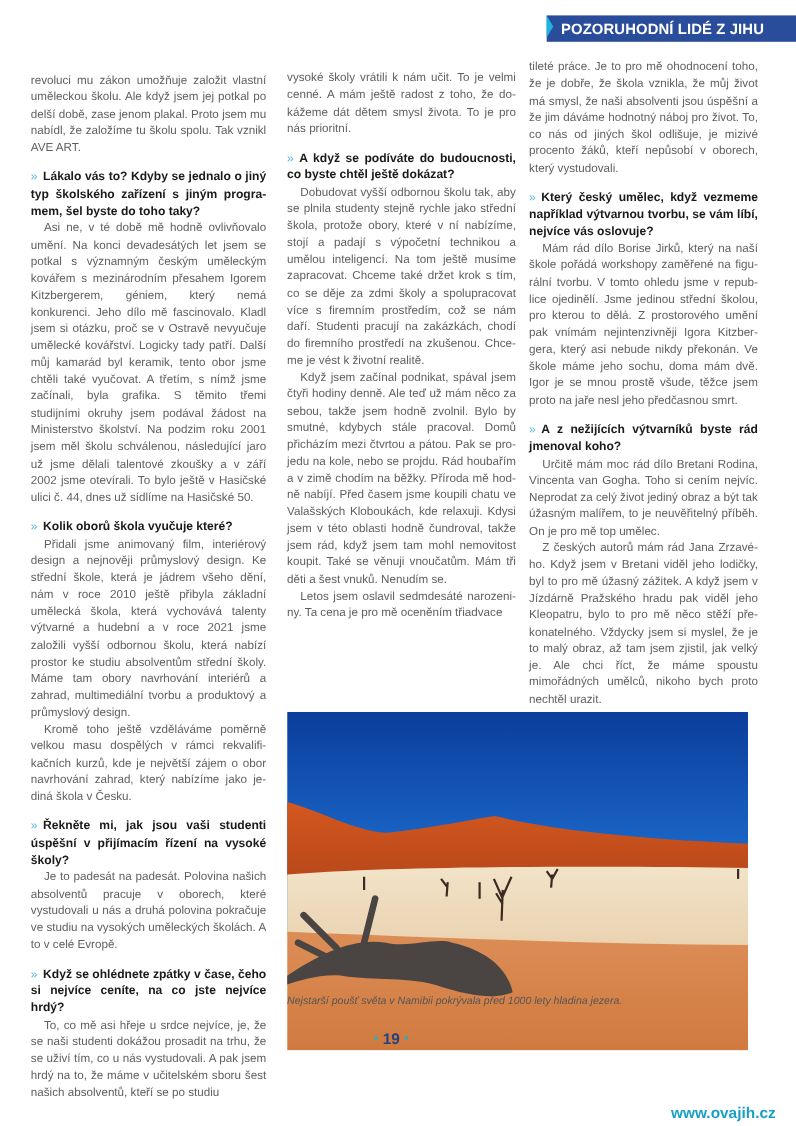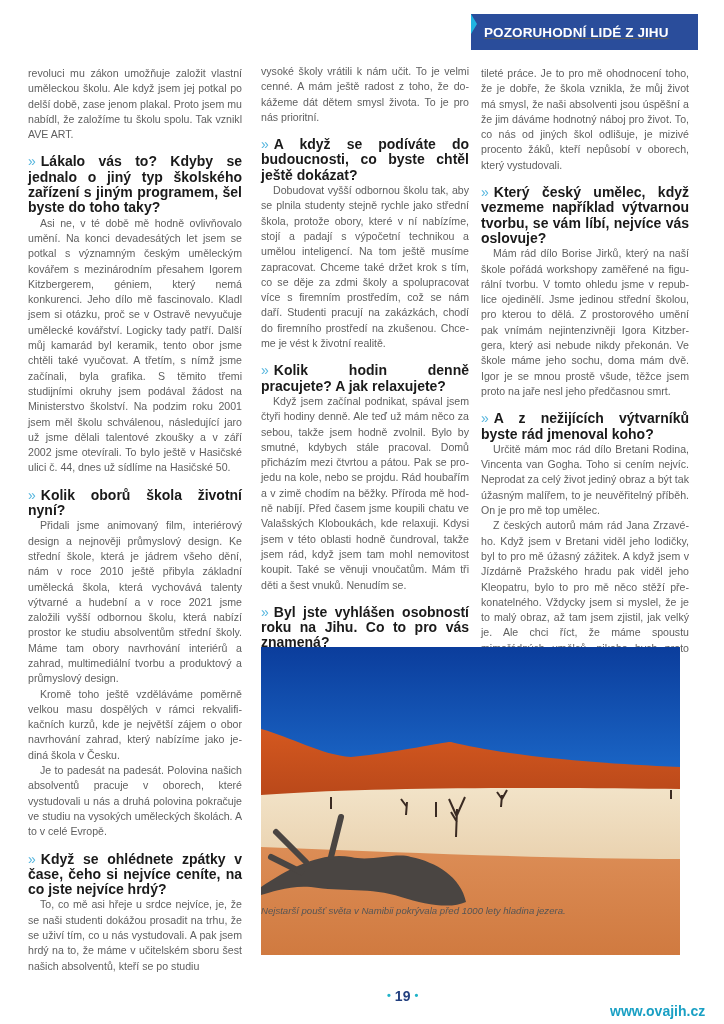--- a/index.html
+++ b/index.html
@@ -1,71 +1,70 @@
 <!DOCTYPE html>
 <html><head>
 <meta charset="utf-8">
 <style>
   html, body { margin: 0; padding: 0; background: #ffffff; }
   body { width: 724px; height: 1024px; position: relative; overflow: hidden;
          font-family: "Liberation Sans", sans-serif; color: #5a5a5a; }
 
-  .banner { position: absolute; left: 471px; top: 14px; width: 227px; height: 36px;
-            background: #2a4d9b; display: flex; align-items: center; text-decoration: underline; }
+  .banner { position: absolute; left: 497px; top: 14px; width: 227px; height: 24px;
+            background: #2a4d9b; display: flex; align-items: center; }
   .banner-notch { position: absolute; left: 0; top: 0; width: 0; height: 0;
                   border-top: 10px solid transparent; border-bottom: 10px solid transparent;
                   border-left: 6px solid #1fb3e0; }
   .banner-text { color: #ffffff; font-weight: bold; font-size: 13.5px; letter-spacing: 0.1px;
                  padding-left: 13px; white-space: nowrap; }
 
   .col { position: absolute; font-size: 10.6px; line-height: 15.3px; text-align: justify; hyphens: manual; }
   .col1 { left: 28px; top: 66px; width: 214px; }
   .col2 { left: 261px; top: 64px; width: 208px; }
-  .col3 { left: 481px; top: 66px; width: 208px; }
+  .col3 { left: 481px; top: 54px; width: 208px; }
 
   .p { margin: 0; color: #5f5f5f; }
   .p.indent { text-indent: 12px; }
-  .q { margin: 12px 0 0 0; color: #1a1a1a; font-weight: bold; font-size: 14px; line-height: 15.3px; }
+  .q { margin: 12px 0 0 0; color: #1a1a1a; font-weight: bold; font-size: 11px; line-height: 15.3px; }
   .q .mark { color: #56b6de; font-weight: normal; margin-right: 5px; }
 
   .photo { position: absolute; left: 261px; top: 647px; width: 419px; height: 308px; overflow: hidden; }
   .photo svg { display: block; }
   .caption { position: absolute; left: 261px; top: 905px; width: 440px; font-size: 9.6px;
              font-style: italic; color: #555; white-space: nowrap; }
 
-  .pagenum { position: absolute; left: 336px; top: 988px; font-size: 14px; color: #23407f; font-weight: bold; margin-left: 47px; }
+  .pagenum { position: absolute; left: 336px; top: 936px; font-size: 14px; color: #23407f; font-weight: bold; }
   .pagenum .dot { color: #1fb3c8; font-size: 11px; margin: 0 4px; vertical-align: 2px; }
   .website { position: absolute; left: 610px; top: 1003px; font-size: 14px; font-weight: bold; color: #1aa0c4; }
 </style>
 </head>
 <body>
 
 <div class="banner">
   <span class="banner-notch"></span>
   <span class="banner-text">POZORUHODNÍ LIDÉ Z JIHU</span>
 </div>
 
 <div class="col col1">
     <p class="p">revoluci mu zákon umožňuje založit vlastní uměleckou školu. Ale když jsem jej potkal po delší době, zase jenom plakal. Proto jsem mu nabídl, že založíme tu školu spolu. Tak vznikl AVE ART.</p>
     <p class="q"><span class="mark">»</span><span>Lákalo vás to? Kdyby se jednalo o jiný typ školského zařízení s jiným progra­mem, šel byste do toho taky?</span></p>
     <p class="p indent">Asi ne, v té době mě hodně ovlivňovalo umění. Na konci devadesátých let jsem se potkal s významným českým uměleckým kovářem s mezinárodním přesahem Igo­rem Kitzbergerem, géniem, který nemá konkurenci. Jeho dílo mě fascinovalo. Kladl jsem si otázku, proč se v Ostravě nevyuču­je umělecké kovářství. Logicky tady patří. Další můj kamarád byl keramik, tento obor jsme chtěli také vyučovat. A třetím, s nímž jsme začínali, byla grafika. S těmito třemi studijními okruhy jsem podával žádost na Ministerstvo školství. Na podzim roku 2001 jsem měl školu schválenou, následu­jící jaro už jsme dělali talentové zkoušky a v září 2002 jsme otevírali. To bylo ještě v Hasičské ulici č. 44, dnes už sídlíme na Hasičské 50.</p>
-    <p class="q"><span class="mark">»</span><span>Kolik oborů škola životní nyní?</span></p>
+    <p class="q"><span class="mark">»</span><span>Kolik oborů škola vyučuje které?</span></p>
     <p class="p indent">Přidali jsme animovaný film, interiérový design a nejnověji průmyslový design. Ke střední škole, která je jádrem všeho dění, nám v roce 2010 ještě přibyla základní umělecká škola, která vychovává talen­ty výtvarné a hudební a v roce 2021 jsme založili vyšší odbornou školu, která nabízí prostor ke studiu absolventům střední ško­ly. Máme tam obory navrhování interiérů a zahrad, multimediální tvorbu a produkto­vý a průmyslový design.</p>
     <p class="p indent">Kromě toho ještě vzděláváme poměrně velkou masu dospělých v rámci rekvalifi­kačních kurzů, kde je největší zájem o obor navrhování zahrad, který nabízíme jako je­diná škola v Česku.</p>
+    <p class="q"><span class="mark">»</span><span>Řekněte mi, jak jsou vaši studenti úspěšní v přijímacím řízení na vysoké školy?</span></p>
     <p class="p indent">Je to padesát na padesát. Polovina na­šich absolventů pracuje v oborech, které vystudovali u nás a druhá polovina pokra­čuje ve studiu na vysokých uměleckých školách. A to v celé Evropě.</p>
     <p class="q"><span class="mark">»</span><span>Když se ohlédnete zpátky v čase, čeho si nejvíce ceníte, na co jste nejvíce hrdý?</span></p>
     <p class="p indent">To, co mě asi hřeje u srdce nejvíce, je, že se naši studenti dokážou prosadit na trhu, že se uživí tím, co u nás vystudovali. A pak jsem hrdý na to, že máme v učitelském sbo­ru šest našich absolventů, kteří se po studiu</p>
   </div>
 <div class="col col2">
     <p class="p">vysoké školy vrátili k nám učit. To je velmi cenné. A mám ještě radost z toho, že do­kážeme dát dětem smysl života. To je pro nás prioritní.</p>
     <p class="q"><span class="mark">»</span><span>A když se podíváte do budoucnosti, co byste chtěl ještě dokázat?</span></p>
     <p class="p indent">Dobudovat vyšší odbornou školu tak, aby se plnila studenty stejně rychle jako střední škola, protože obory, které v ní na­bízíme, stojí a padají s výpočetní technikou a umělou inteligencí. Na tom ještě musíme zapracovat. Chceme také držet krok s tím, co se děje za zdmi školy a spolupracovat více s firemním prostředím, což se nám daří. Studenti pracují na zakázkách, chodí do firemního prostředí na zkušenou. Chce­me je vést k životní realitě.</p>
-    <p class="q"><span class="mark">»</span><span>Kolik hodin denně pracujete? A jak relaxujete?</span></p>
     <p class="p indent">Když jsem začínal podnikat, spával jsem čtyři hodiny denně. Ale teď už mám něco za sebou, takže jsem hodně zvolnil. Bylo by smutné, kdybych stále pracoval. Domů přicházím mezi čtvrtou a pátou. Pak se pro­jedu na kole, nebo se projdu. Rád houbařím a v zimě chodím na běžky. Příroda mě hod­ně nabíjí. Před časem jsme koupili chatu ve Valašských Kloboukách, kde relaxuji. Kdysi jsem v této oblasti hodně čundroval, takže jsem rád, když jsem tam mohl nemovitost koupit. Také se věnuji vnoučatům. Mám tři děti a šest vnuků. Nenudím se.</p>
-    <p class="q"><span class="mark">»</span><span>Byl jste vyhlášen osobností roku na Jihu. Co to pro vás znamená?</span></p>
     <p class="p indent">Letos jsem oslavil sedmdesáté narozeni­ny. Ta cena je pro mě oceněním třiadvace­</p>
   </div>
 <div class="col col3">
     <p class="p">tileté práce. Je to pro mě ohodnocení toho, že je dobře, že škola vznikla, že můj život má smysl, že naši absolventi jsou úspěšní a že jim dáváme hodnotný náboj pro život. To, co nás od jiných škol odlišuje, je mizivé procento žáků, kteří nepůsobí v oborech, který vystudovali.</p>
     <p class="q"><span class="mark">»</span><span>Který český umělec, když vezmeme například výtvarnou tvorbu, se vám líbí, nejvíce vás oslovuje?</span></p>
     <p class="p indent">Mám rád dílo Borise Jirků, který na naší škole pořádá workshopy zaměřené na figu­rální tvorbu. V tomto ohledu jsme v repub­lice ojedinělí. Jsme jedinou střední školou, pro kterou to dělá. Z prostorového umění pak vnímám nejintenzivněji Igora Kitzber­gera, který asi nebude nikdy překonán. Ve škole máme jeho sochu, doma mám dvě. Igor je se mnou prostě všude, těžce jsem proto na jaře nesl jeho předčasnou smrt.</p>
     <p class="q"><span class="mark">»</span><span>A z nežijících výtvarníků byste rád jmenoval koho?</span></p>
     <p class="p indent">Určitě mám moc rád dílo Bretani Ro­dina, Vincenta van Gogha. Toho si cením nejvíc. Neprodat za celý život jediný obraz a být tak úžasným malířem, to je neuvěři­telný příběh. On je pro mě top umělec.</p>
     <p class="p indent">Z českých autorů mám rád Jana Zrzavé­ho. Když jsem v Bretani viděl jeho lodičky, byl to pro mě úžasný zážitek. A když jsem v Jízdárně Pražského hradu pak viděl jeho Kleopatru, bylo to pro mě něco stěží pře­konatelného. Vždycky jsem si myslel, že je to malý obraz, až tam jsem zjistil, jak velký je. Ale chci říct, že máme spoustu mimořádných umělců, nikoho bych proto nechtěl urazit.</p>
   </div>

